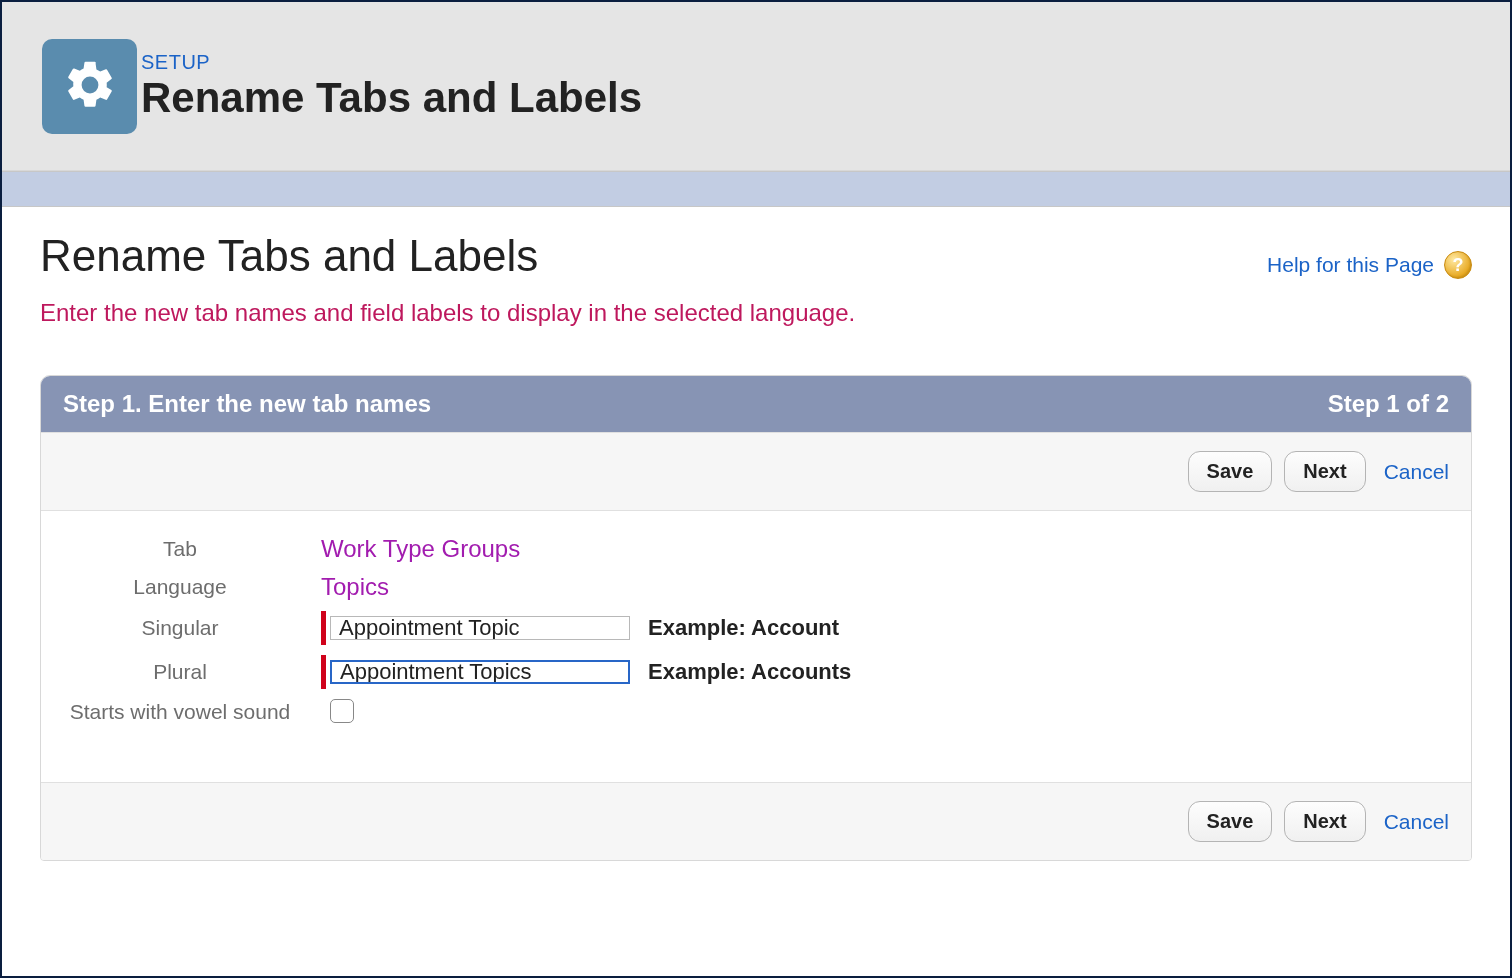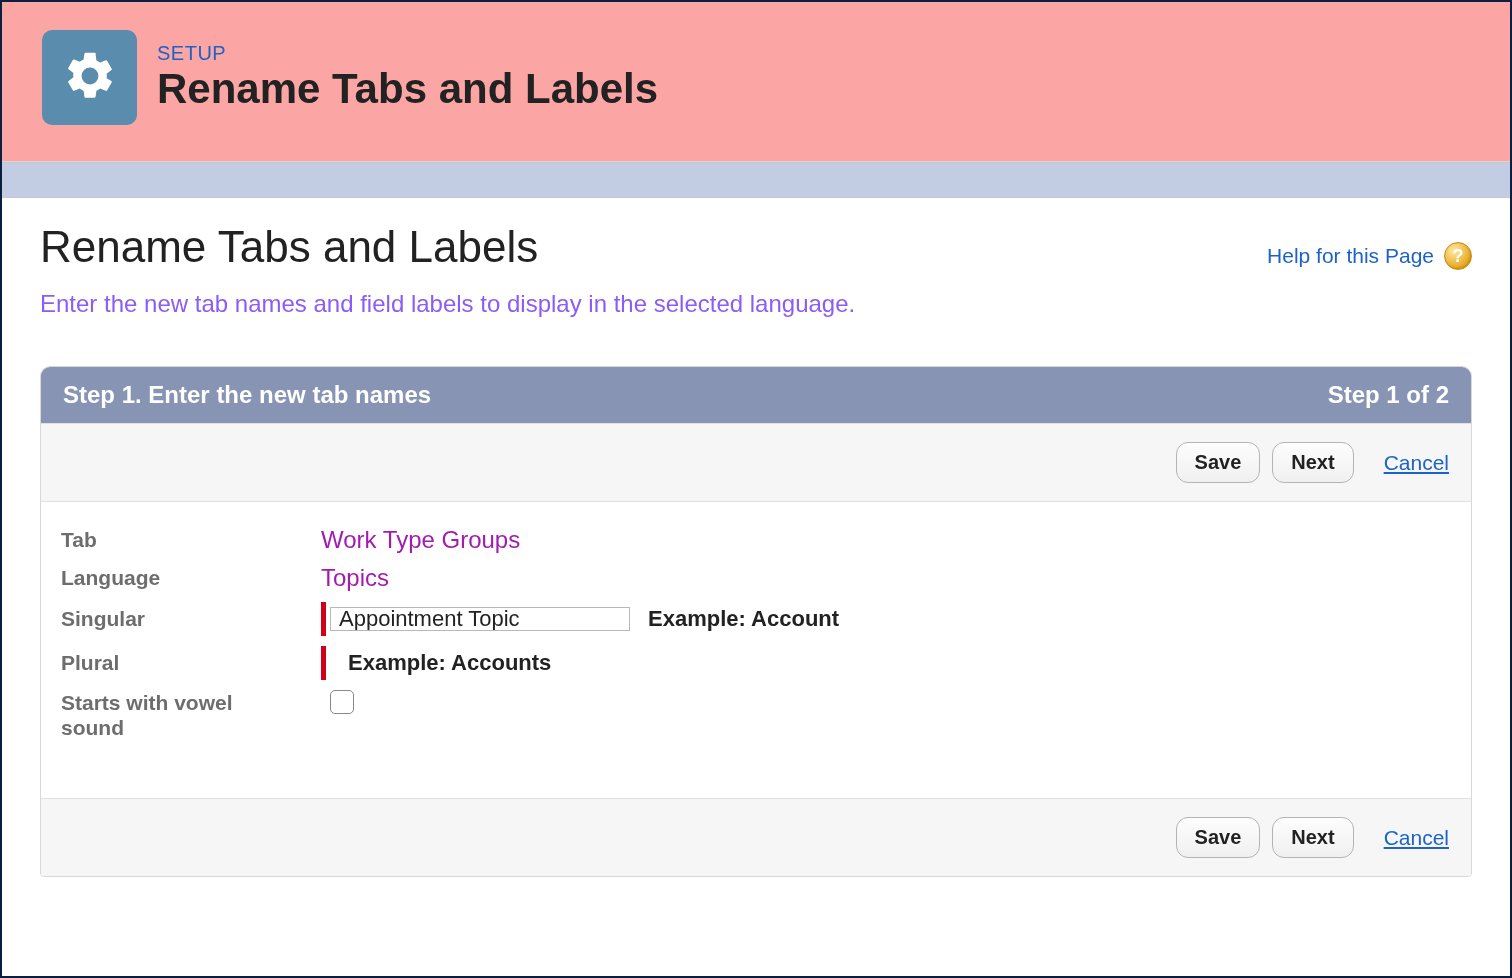--- a/index.html
+++ b/index.html
@@ -9,26 +9,26 @@
     }
     body {
       font-family: -apple-system, BlinkMacSystemFont, "Segoe UI", Helvetica, Arial, sans-serif;
       background: #fff;
       border: 2px solid #0a1e3f;
       width: 1512px;
       height: 978px;
       overflow: hidden;
     }
     .header-block {
-      background: #fca5a5;
+      background: #e5e5e5;
       border-bottom: 1px solid #d8d8d8;
-      padding: 28px 40px 36px 40px;
-      display: flex;
-      align-items: center;
-      gap: 20px;
+      padding: 37px 40px 36px 40px;
+      display: flex;
+      align-items: center;
+      gap: 4px;
     }
     .header-icon-box {
       width: 95px;
       height: 95px;
       background: #5A8CAE;
       border-radius: 10px;
       display: flex;
       align-items: center;
       justify-content: center;
       flex-shrink: 0;
@@ -96,21 +96,21 @@
       align-items: center;
       justify-content: center;
       color: #fff;
       font-weight: 700;
       font-size: 18px;
       border: 1px solid #c98a0e;
       box-shadow: inset -1px -1px 2px rgba(0,0,0,0.15);
     }
     .content-desc {
       font-size: 24px;
-      color: #8b5cf6;
+      color: #be185d;
       margin-bottom: 48px;
     }
     .step-panel {
       border: 1px solid #d8d8d8;
       border-radius: 10px 10px 4px 4px;
       overflow: hidden;
     }
     .step-header {
       background: #8794B4;
       color: #fff;
@@ -141,39 +141,38 @@
       padding: 8px 18px;
       font-size: 20px;
       font-weight: 700;
       color: #222;
       cursor: pointer;
     }
     .cancel-link {
       color: #1b63c7;
       font-size: 21px;
       cursor: pointer;
-      margin-left: 18px;
-      text-decoration: underline;
+      margin-left: 6px;
     }
     .form-area {
       background: #fff;
       padding: 24px 20px 48px 20px;
     }
     .form-row {
       display: flex;
       align-items: center;
       margin-bottom: 10px;
     }
     .form-label {
       width: 260px;
-      text-align: left;
+      text-align: center;
       padding-right: 22px;
       font-size: 21px;
       color: #6d6d6d;
-      font-weight: 700;
+      font-weight: 400;
       flex-shrink: 0;
       line-height: 1.2;
     }
     .form-value {
       font-size: 24px;
       color: #a21caf;
     }
     .required-bar {
       width: 5px;
       height: 34px;
@@ -269,20 +268,21 @@
       </div>
       <div class="form-row">
         <div class="form-label">Singular</div>
         <div class="required-bar"></div>
         <input type="text" class="text-input" value="Appointment Topic" style="">
         <span class="example-text">Example: Account</span>
       </div>
       <div class="form-row">
         <div class="form-label">Plural</div>
         <div class="required-bar"></div>
+        <input type="text" class="text-input focused" value="Appointment Topics" style="">
         <span class="example-text">Example: Accounts</span>
       </div>
       <div class="form-row align-top">
         <div class="form-label">Starts with vowel sound</div>
         <input type="checkbox" class="checkbox-input" style="">
       </div>
     </div>
 
     <div class="action-bar bottom">
       <button class="btn">Save</button>

